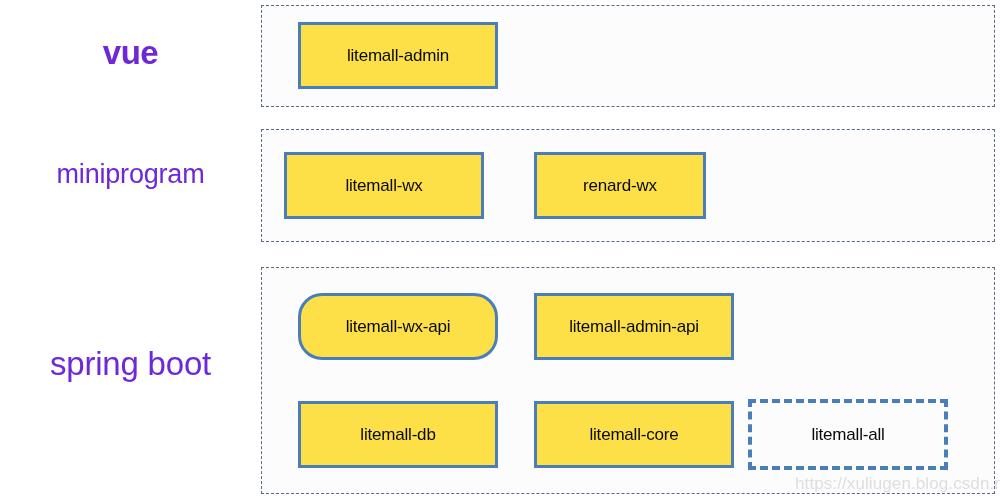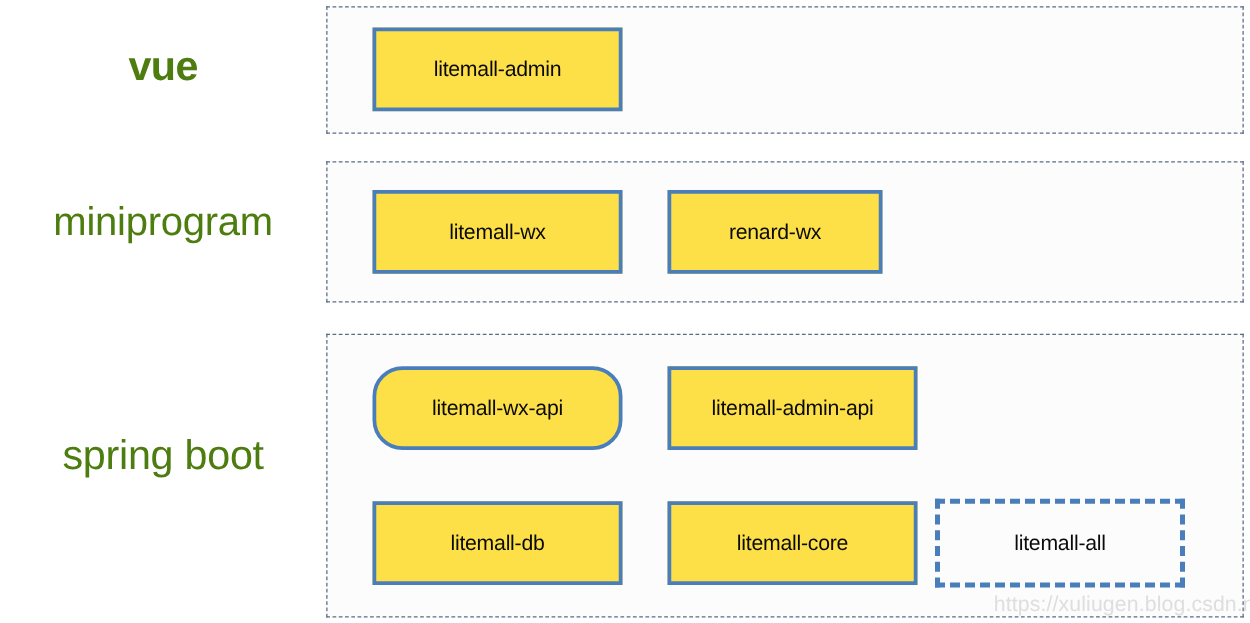--- a/index.html
+++ b/index.html
@@ -16,38 +16,38 @@
     position: relative;
     width: 1000px;
     height: 498px;
     background: #ffffff;
     overflow: hidden;
   }
 
   
   .layer-label {
     position: absolute;
-    color: #4d7c0f;
+    color: #6d28d9;
     white-space: nowrap;
     line-height: 1;
     text-align: center;
   }
   .layer-label.vue {
     left: 0px;
     width: 261px;
     top: 36px;
     font-size: 33px;
     font-weight: 700;
     letter-spacing: -0.5px;
   }
   .layer-label.mini {
     left: 0px;
     width: 261px;
     top: 161px;
-    font-size: 32px;
+    font-size: 27px;
     font-weight: 400;
     letter-spacing: -0.2px;
   }
   .layer-label.spring {
     left: 0px;
     width: 261px;
     top: 347px;
     font-size: 33px;
     font-weight: 400;
     letter-spacing: -0.2px;
@@ -81,21 +81,21 @@
     letter-spacing: -0.2px;
     white-space: nowrap;
   }
   .module.dashed {
     border: 4px dashed #4a7ebb;
     background: transparent;
   }
 
   
   .m-litemall-admin     { left: 298px; top: 22px;  width: 200px; height: 67px; }
-  .m-litemall-wx        { left: 298px; top: 152px; width: 200px; height: 67px; }
+  .m-litemall-wx        { left: 284px; top: 152px; width: 200px; height: 67px; }
   .m-renard-wx          { left: 534px; top: 152px; width: 172px; height: 67px; }
   .m-litemall-wx-api    { left: 298px; top: 293px; width: 200px; height: 67px; border-radius: 24px; }
   .m-litemall-admin-api { left: 534px; top: 293px; width: 200px; height: 67px; }
   .m-litemall-db        { left: 298px; top: 401px; width: 200px; height: 67px; }
   .m-litemall-core      { left: 534px; top: 401px; width: 200px; height: 67px; }
   .m-litemall-all       { left: 748px; top: 399px; width: 200px; height: 71px; }
 
   
   .watermark {
     position: absolute;

